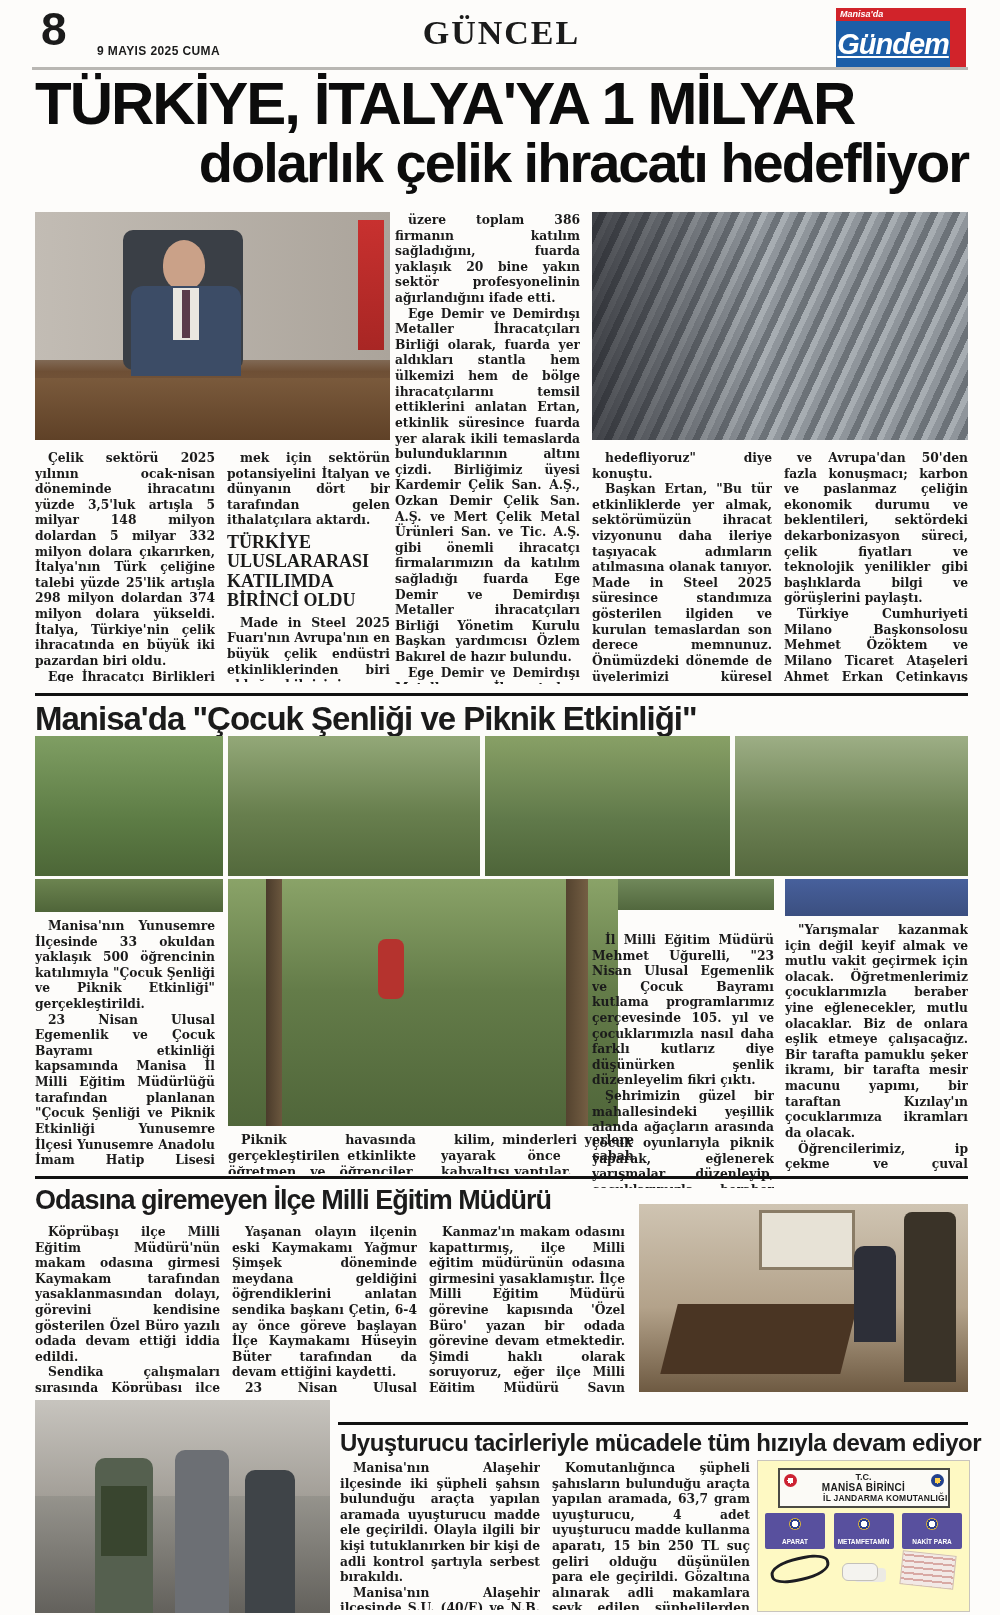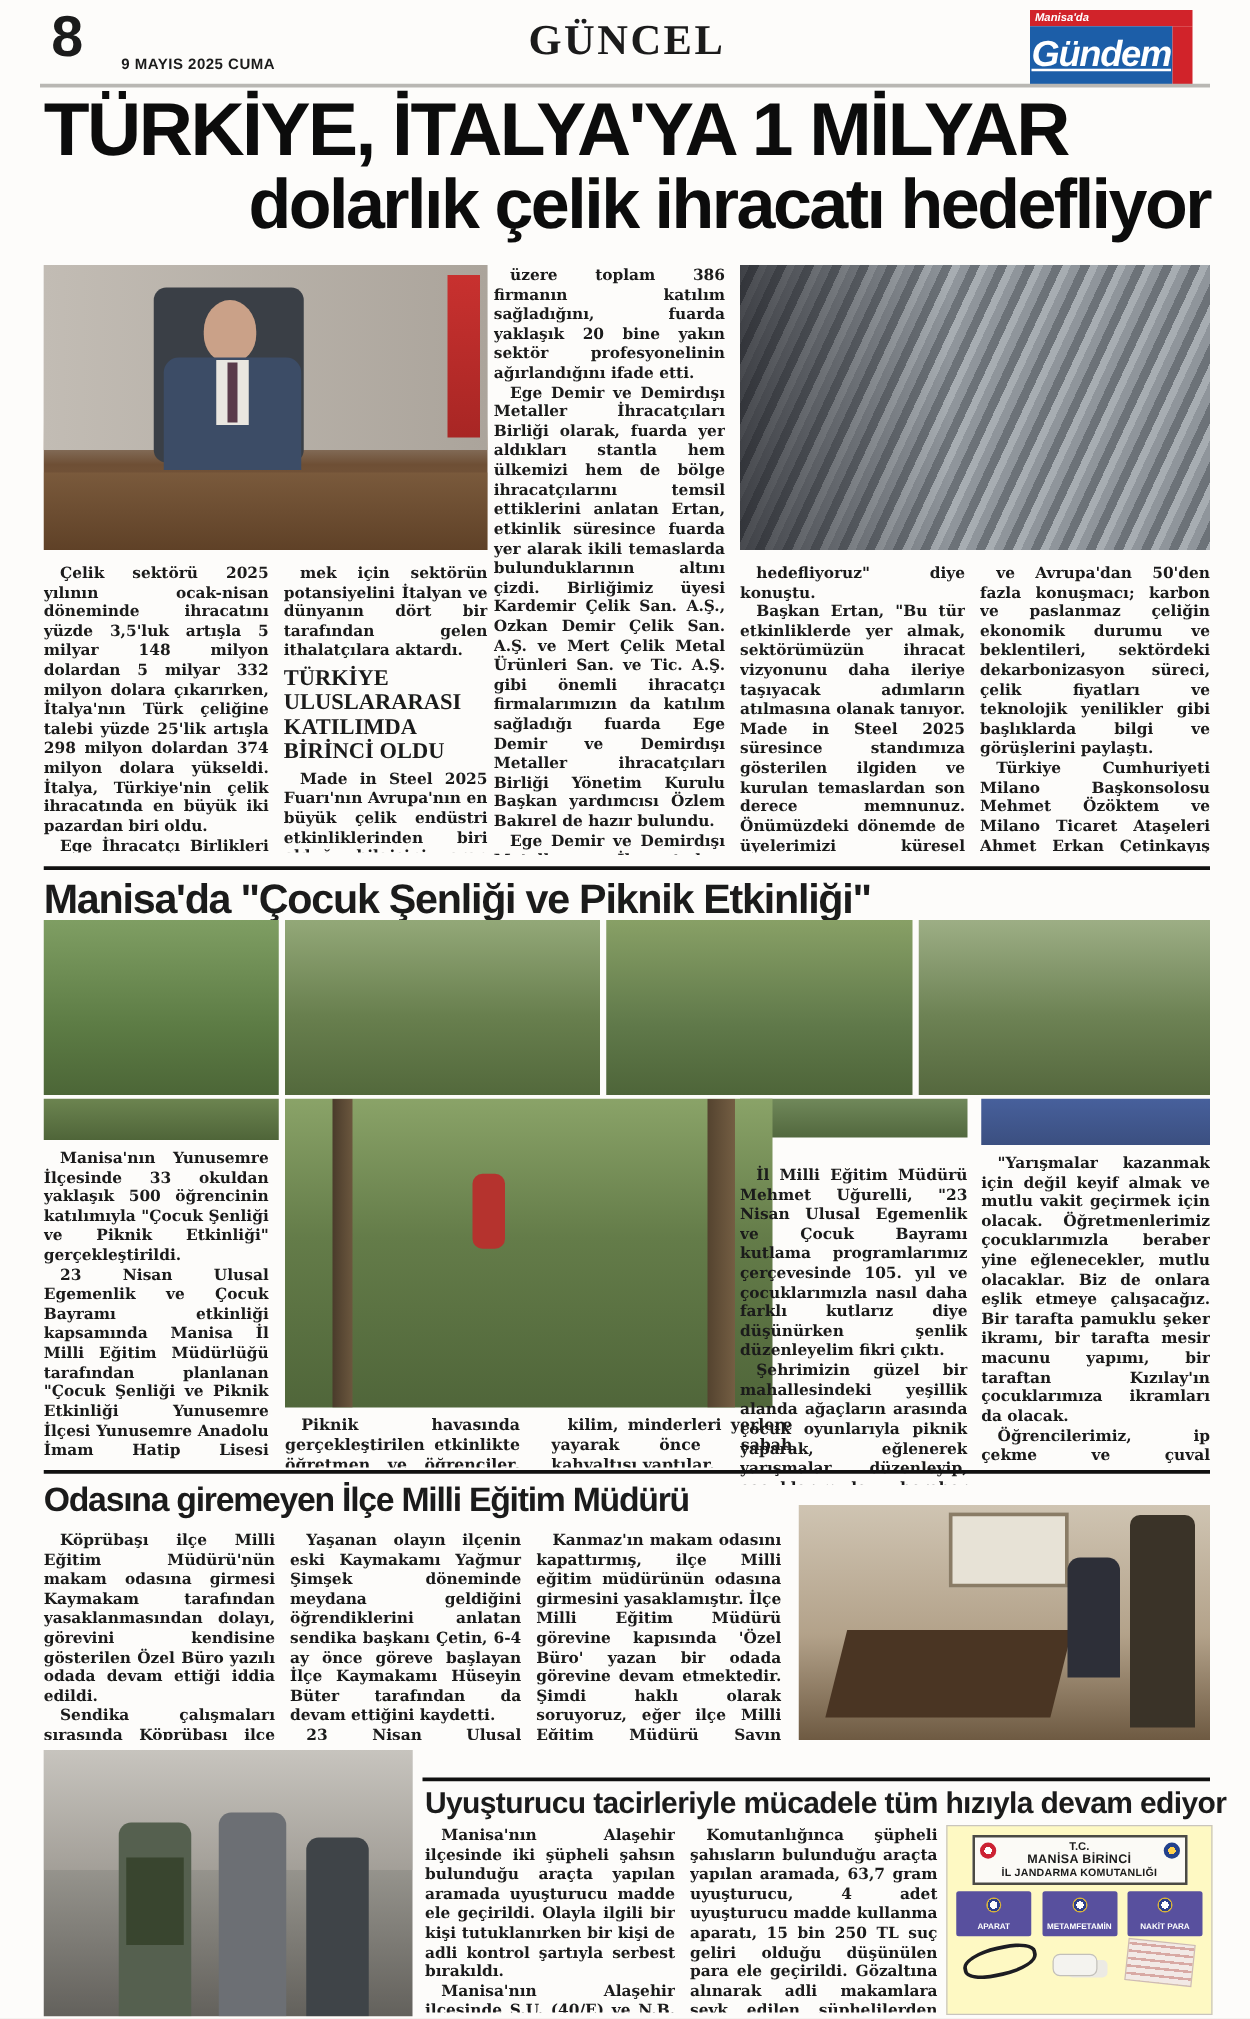--- a/index.html
+++ b/index.html
@@ -7,21 +7,21 @@
     position:relative; width:1000px; height:1615px; margin:0 auto;
     background:#fdfcfa; color:#1b1b1b; overflow:hidden;
     font-family:"DejaVu Serif", serif;
   }
   
   .hdr { position:absolute; left:35px; top:6px; width:933px; height:60px; }
   .pgnum { position:absolute; left:6px; top:-4px; font:700 46px "Liberation Sans", sans-serif; }
   .pgdate { position:absolute; left:62px; top:38px; font:700 12px "Liberation Sans", sans-serif; letter-spacing:.4px; }
   .section { position:absolute; left:0; right:0; top:8px; text-align:center;
     font:700 34px "Liberation Serif", serif; letter-spacing:2px; }
-  .logo { position:absolute; right:14px; top:2px; width:130px; height:60px; }
+  .logo { position:absolute; right:2px; top:2px; width:130px; height:60px; }
   .logo-red-top { position:absolute; left:0; top:0; right:0; height:13px; background:#d1232a; }
   .logo-red-top span { position:absolute; left:4px; top:1px; color:#fff; font:italic 700 9px "Liberation Sans", sans-serif; }
   .logo-blue { position:absolute; left:0; top:13px; right:16px; bottom:0; background:#1c5ea8;
     display:flex; align-items:center; justify-content:center; }
   .logo-blue span { color:#fff; font:italic 700 29px "Liberation Sans", sans-serif; letter-spacing:-1px;text-decoration:underline; }
   .logo-red-side { position:absolute; right:0; top:13px; width:16px; bottom:0; background:#d1232a; }
   .hdr-rule { position:absolute; left:32px; top:67px; width:936px; height:3px; background:#b9b7b3; }
 
   
   .mainhead { position:absolute; left:35px; top:74px; width:933px;
@@ -103,21 +103,21 @@
   .a4-fig3 { position:absolute; left:210px; top:70px; width:50px; height:143px; background:#3f4448; border-radius:10px 10px 0 0; }
   .a4-rule { left:303px; top:24px; width:630px; }
   .a4-title { position:absolute; left:305px; top:31px; font:700 24px "Liberation Sans", sans-serif; letter-spacing:-0.5px; white-space:nowrap; }
   .a4-c1 { left:305px; top:62px; width:200px; height:150px; }
   .a4-c2 { left:517px; top:62px; width:198px; height:150px; }
   .evidence { left:722px; top:62px; width:211px; height:150px; background:#fef9c3; border:1px solid #c9c5bd; }
   .ev-sign { position:relative; margin:7px auto 5px; width:168px; border:2px solid #4a4a44; background:#fbfaf6;
     text-align:center; font-family:"Liberation Sans", sans-serif; font-weight:700; padding:2px 0 3px; }
   .ev-sign .l1 { font-size:9px; }
   .ev-sign .l2 { font-size:10px; letter-spacing:.3px; }
-  .ev-sign .l3 { font-size:8.5px; letter-spacing:.2px; }
+  .ev-sign .l3 { font-size:8.5px; letter-spacing:.2px;text-align:right; }
   .ev-em { position:absolute; top:4px; width:13px; height:13px; border-radius:50%; }
   .ev-em.left { left:4px; background:radial-gradient(circle at 50% 50%, #fff 0 3px, #c23 3px 7px, #e9b949 7px); }
   .ev-em.right { right:4px; background:radial-gradient(circle at 50% 50%, #ffd24d 0 3px, #23418c 3px 7px, #d8b23c 7px); }
   .ev-labels { display:flex; justify-content:space-between; padding:0 7px; }
   .ev-label { position:relative; width:60px; height:36px; background:#58509e; border-radius:2px;
     color:#fff; font:700 6.5px "Liberation Sans", sans-serif; text-align:center; }
   .ev-label .dot { position:absolute; left:50%; top:5px; margin-left:-6px; width:12px; height:12px; border-radius:50%;
     background:radial-gradient(circle at 50% 50%, #fff 0 3px, #2c3f8c 3px 5px, #d8b23c 5px); }
   .ev-label .txt { position:absolute; left:0; right:0; bottom:4px; }
   .ev-items { position:relative; height:40px; }

